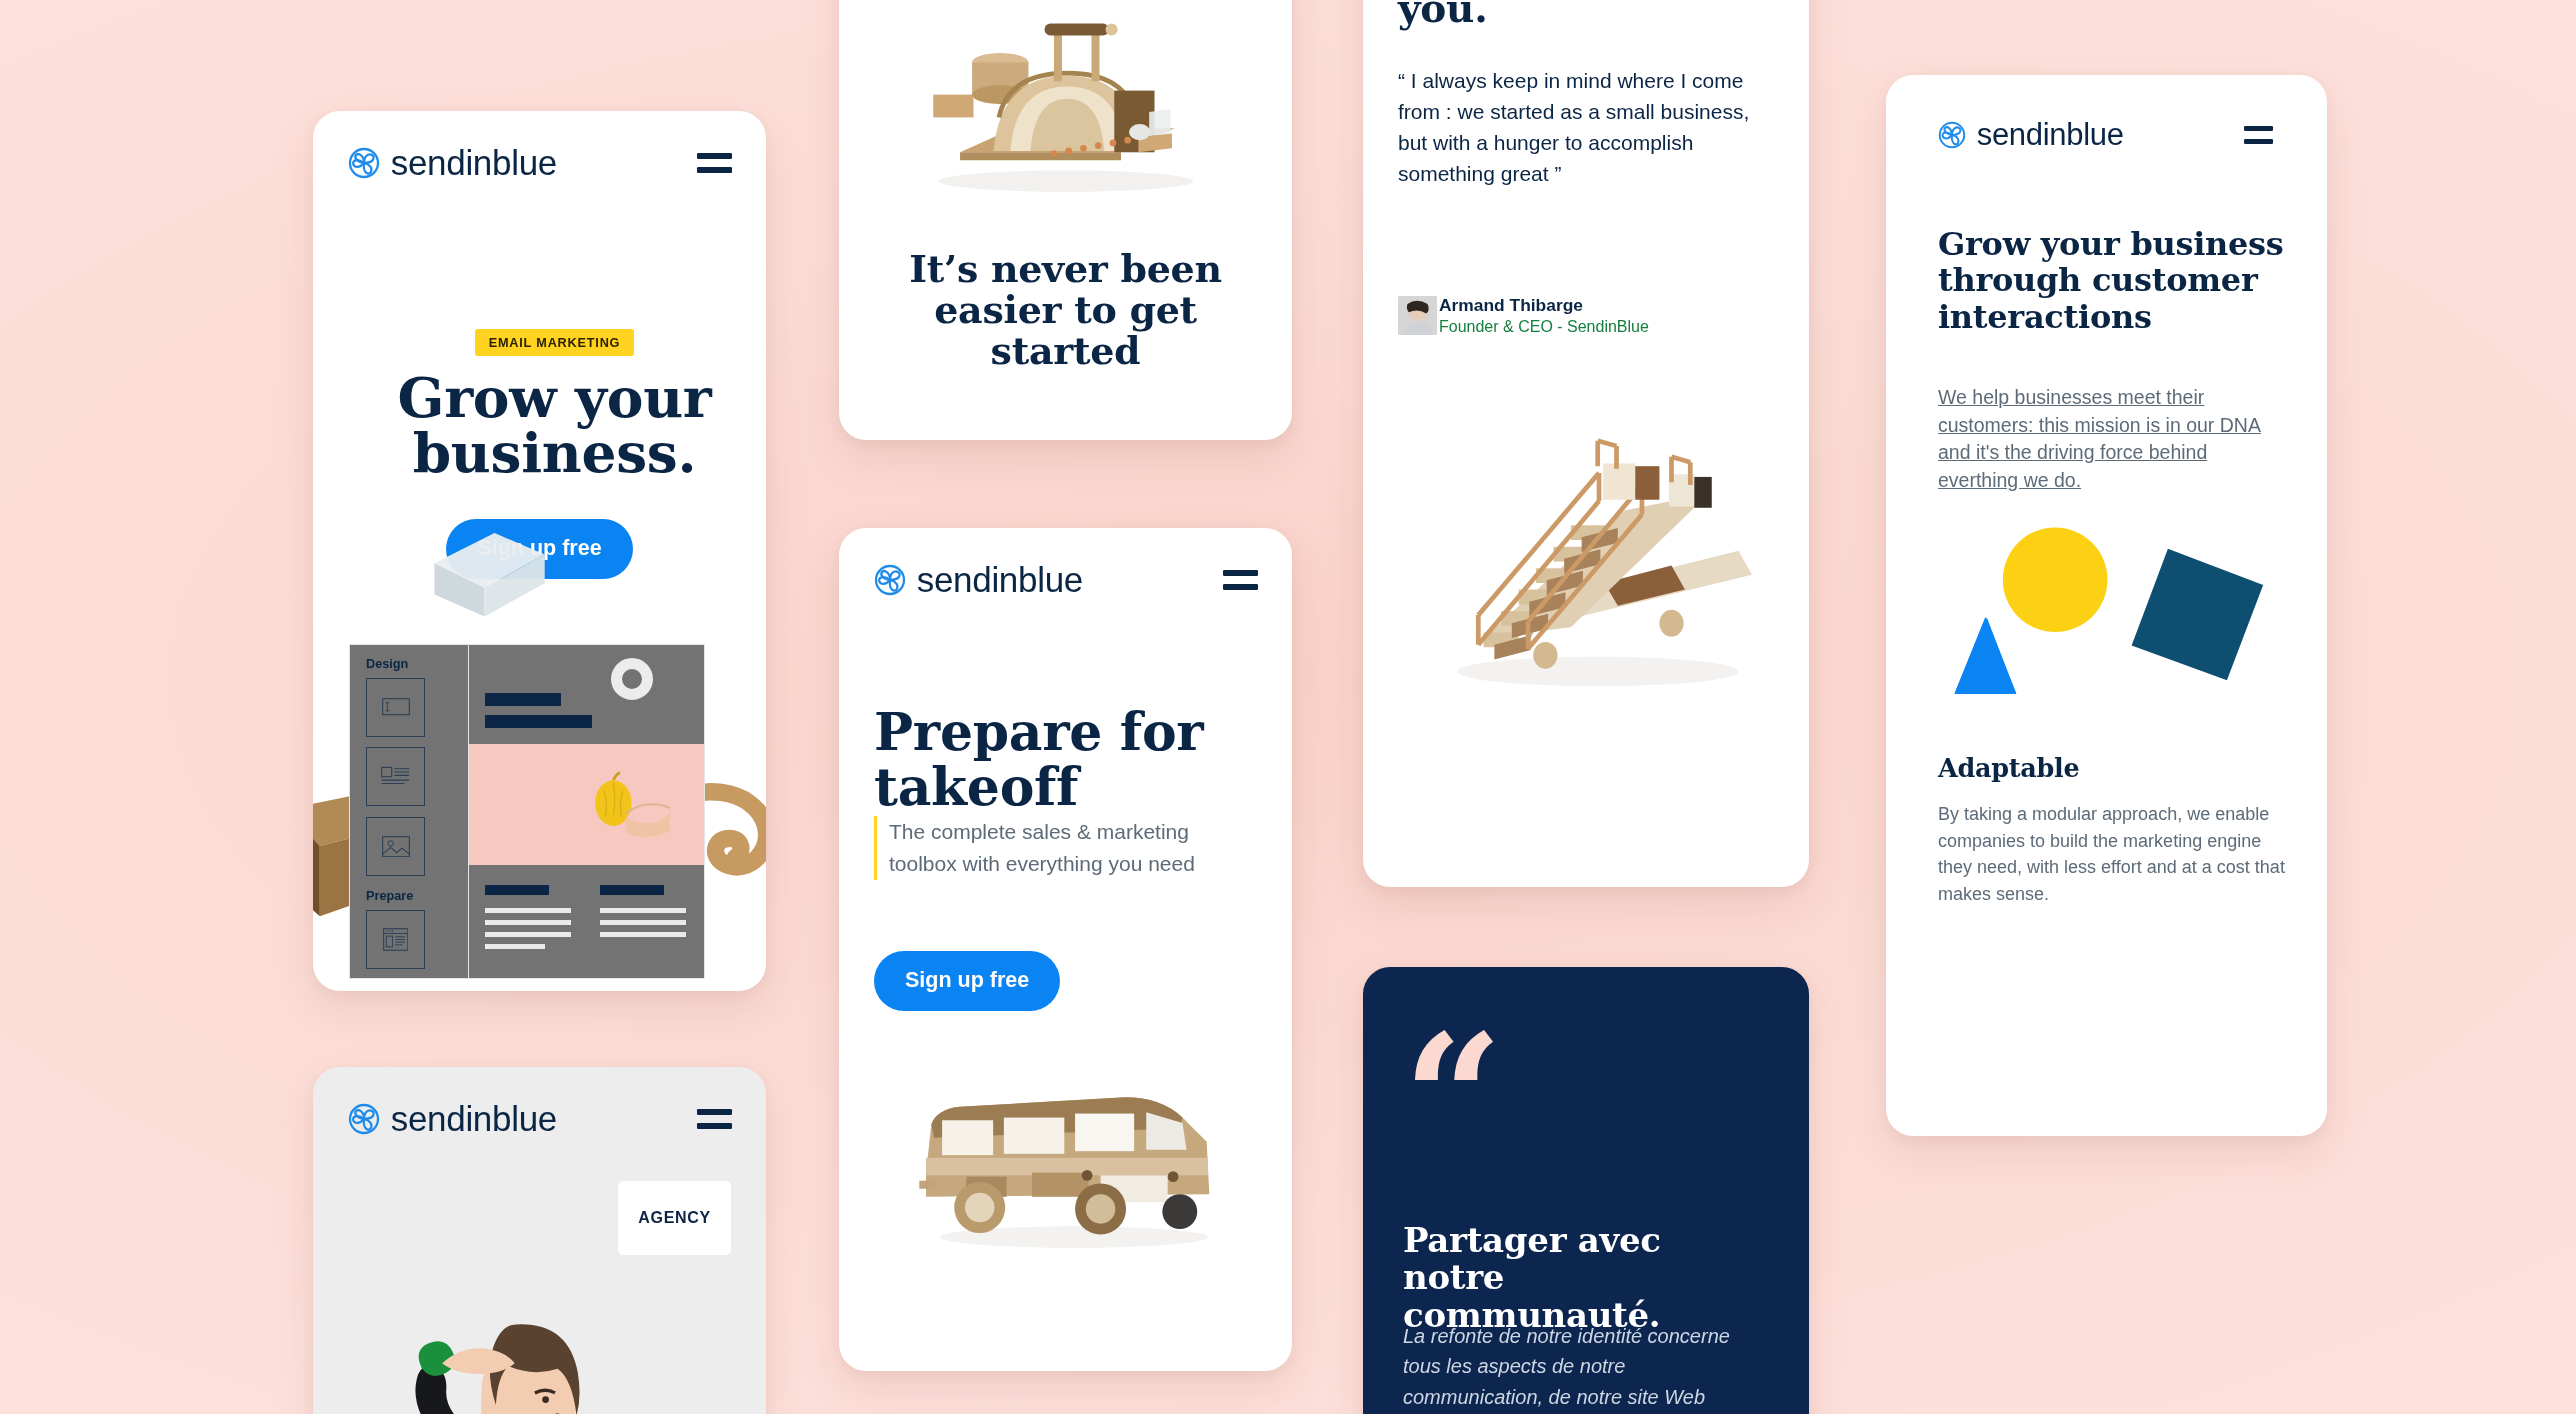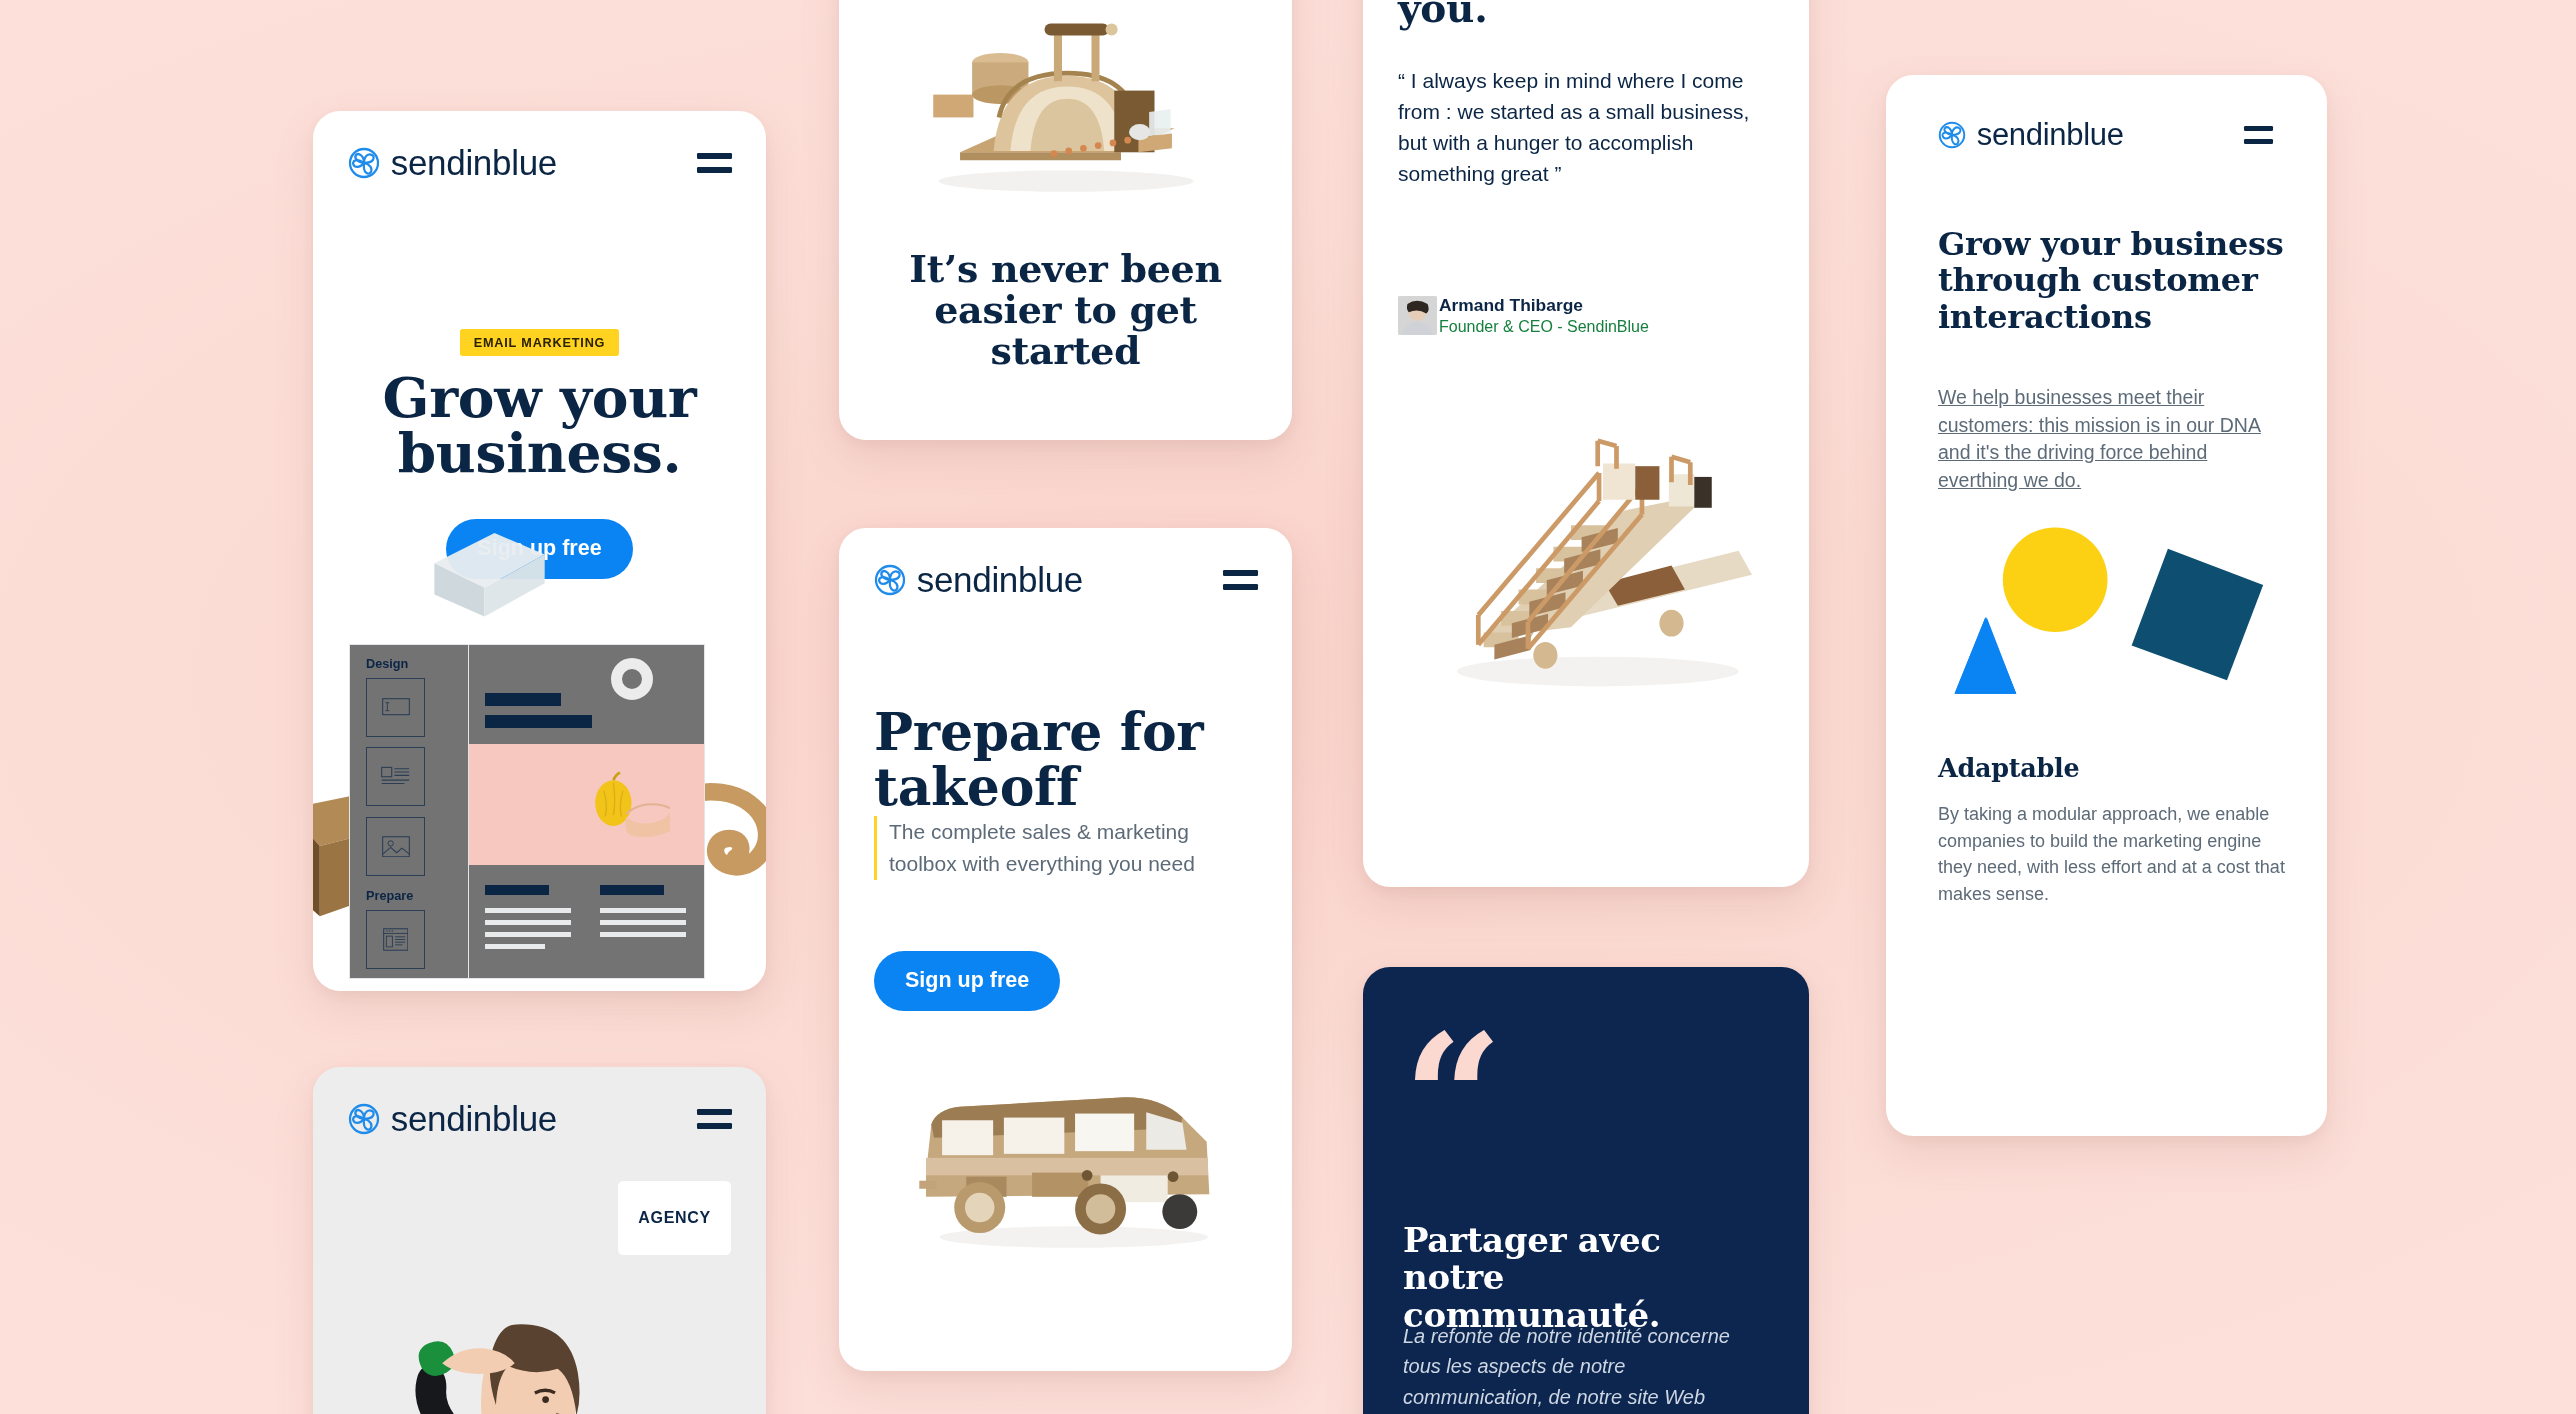--- a/index.html
+++ b/index.html
@@ -64,21 +64,21 @@
     background:#0b84f3; color:#ffffff;
     font-size: 21.5px; font-weight:700;
     padding: 17.4px 31px; border-radius: 67px;
     border:none; cursor:pointer;
     font-family: "Liberation Sans", sans-serif;
   }
 
   
   #card-hero { left: 313px; top: 111px; width: 453px; height: 880px; }
   #card-hero .brandbar { position:absolute; left:35px; top:32px; width: 384px; }
-  #card-hero .hero-center { position:absolute; left:0; top:218px; width:453px; text-align:center; }
+  #card-hero .hero-center { position:absolute; left:15px; top:218px; width:453px; text-align:center; }
   #card-hero h1 { font-size: 55px; line-height: 0.99; margin-top: 14.8px; }
   #card-hero .cta-wrap { position:absolute; left:0; top:408px; width:453px; text-align:center; }
 
   
   .builder {
     position:absolute; left:36px; top:533px; width:356px; height:335px;
     background:#737373; border:0.7px solid #e2e6ea; display:flex;
   }
   .builder .bl { width: 119px; border-right:0.7px solid #e2e6ea; padding: 12px 0 0 16px; }
   .builder .blabel { font-size:12.7px; font-weight:700; color:#0b2545; margin-bottom:6.7px; }

